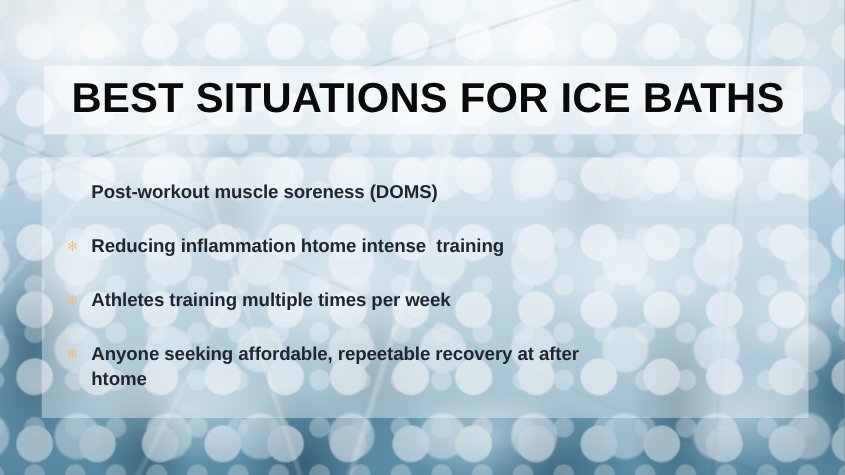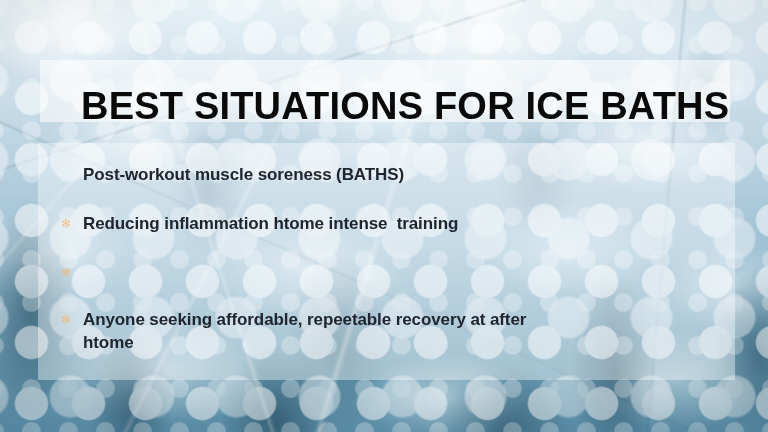--- a/index.html
+++ b/index.html
@@ -122,21 +122,21 @@
     height: 237px;
     background: rgba(255,255,255,.40);
   }
 
   
   #slide-title {
     position: absolute;
     left: 65px;
     top: 69px;
     width: 660px;
-    margin: 16px;
+    margin: 0;
     font-family: "Liberation Sans Narrow", "Liberation Sans", sans-serif;
     font-size: 38px;
     font-weight: bold;
     letter-spacing: .2px;
     color: #0a0a0a;
     text-transform: uppercase;
     white-space: nowrap;
     text-shadow: 0 1px 1px rgba(255,255,255,.6);
   }
 
@@ -194,30 +194,31 @@
 
   <div class="panel" id="title-panel"></div>
   <div class="panel" id="body-panel"></div>
 
   <h1 id="slide-title">BEST SITUATIONS FOR ICE BATHS</h1>
 
   <ul id="bullet-list">
 
     <li class="bullet-item">
       <span class="bullet-marker marker-ice">❄</span>
-      <span class="bullet-text">Post-workout muscle soreness (BATHS)</span>
+      <span class="bullet-text">Post-workout muscle soreness (DOMS)</span>
     </li>
 
     <li class="bullet-item">
       <span class="bullet-marker marker-warm">❄</span>
       <span class="bullet-text">Reducing inflammation htome intense  training</span>
     </li>
 
     <li class="bullet-item">
       <span class="bullet-marker marker-warm">❄</span>
+      <span class="bullet-text">Athletes training multiple times per week</span>
     </li>
 
     <li class="bullet-item">
       <span class="bullet-marker marker-warm">❄</span>
       <span class="bullet-text">Anyone seeking affordable, repeetable recovery at after
 htome</span>
     </li>
 
   </ul>
 </div>

